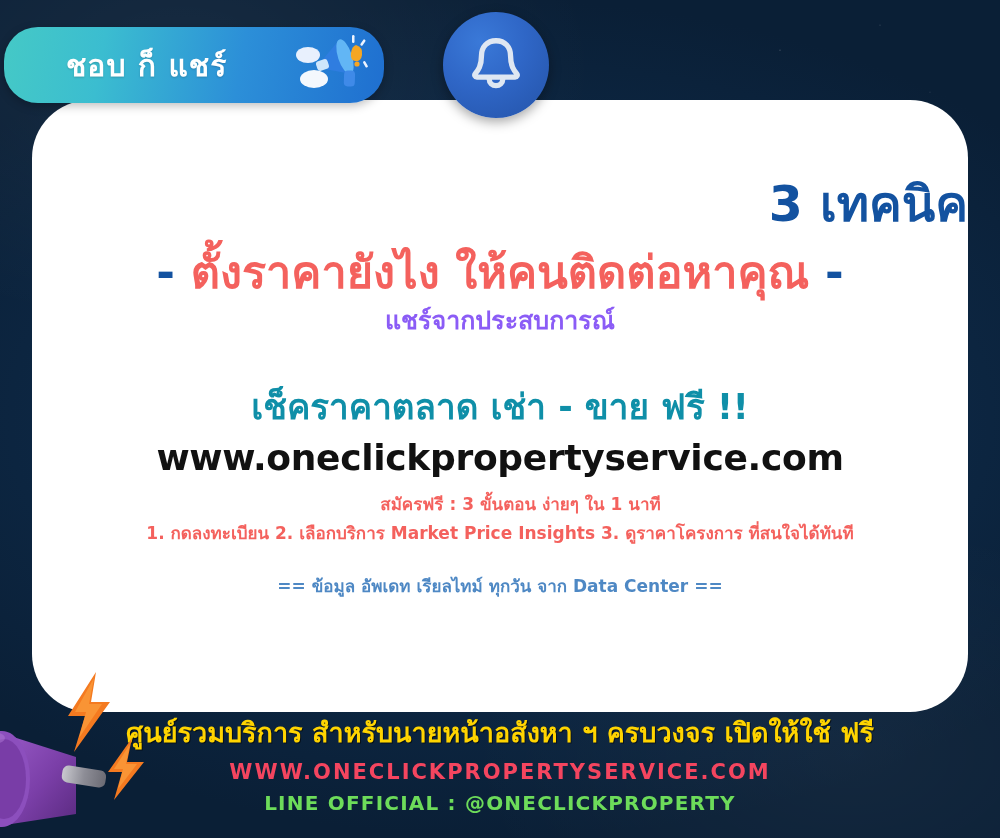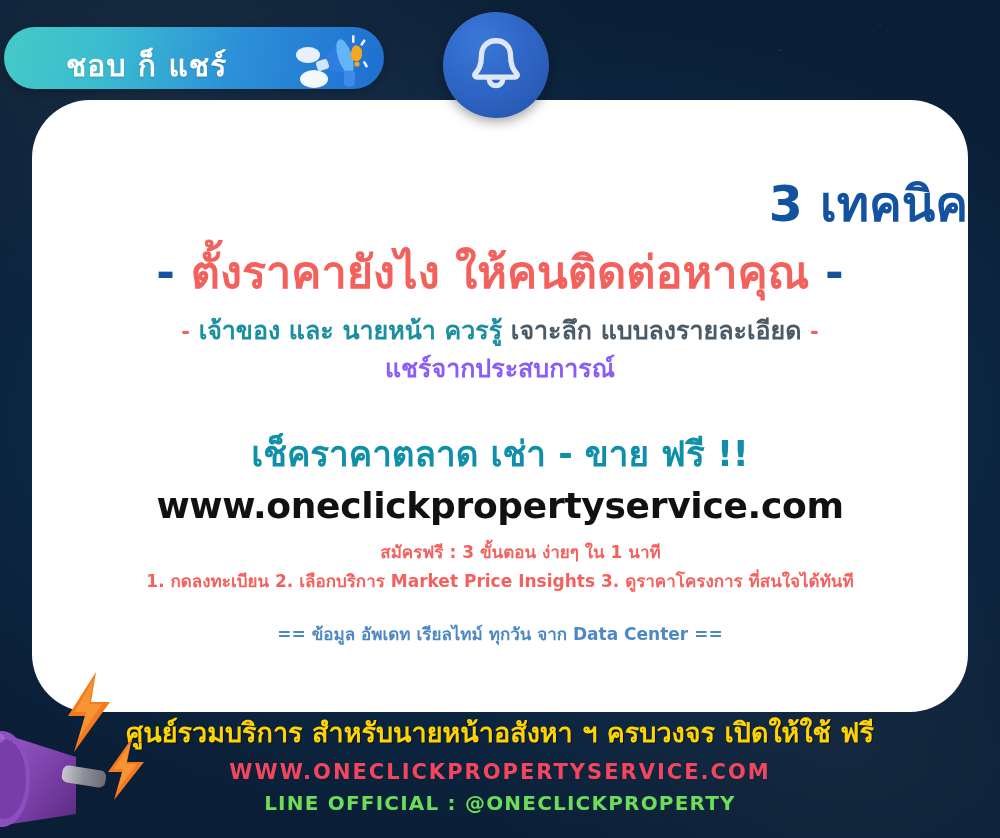--- a/index.html
+++ b/index.html
@@ -38,24 +38,24 @@
     width: 936px; height: 612px;
     background: #ffffff;
     border-radius: 58px;
     z-index: 2;
   }
 
   
   .pill {
     position: absolute;
     left: 4px; top: 27px;
-    width: 380px; height: 62px;
+    width: 380px; height: 76px;
     border-radius: 34px;
     background: linear-gradient(100deg, #45c9c6 0%, #3bbdd0 26%, #2c8fd8 62%, #1f6fd0 100%);
-    display: flex; align-items: flex-end;
+    display: flex; align-items: center;
     z-index: 6;
     box-shadow: 0 3px 10px rgba(0,0,0,0.25);
   }
   .pill-text {
     color: #ffffff;
     font-size: 30px;
     font-weight: bold;
     letter-spacing: 1px;
     margin-left: 62px;
     text-shadow: 0 1px 2px rgba(0,0,0,0.18);
@@ -243,26 +243,20 @@
     <div class="content">
 
       <div class="h-technique">3 เทคนิค</div>
 
       <div class="h-main">
         <span class="dash">-</span>
         <span>ตั้งราคายังไง ให้คนติดต่อหาคุณ</span>
         <span class="dash">-</span>
       </div>
 
-      <div class="sub-line">
-        <span class="tick">-</span>
-        <span class="c-teal">เจ้าของ และ นายหน้า ควรรู้</span>
-        <span class="c-slate">เจาะลึก แบบลงรายละเอียด</span>
-        <span class="tick">-</span>
-      </div>
 
       <div class="line-green">แชร์จากประสบการณ์</div>
 
       <div class="cta-check">เช็คราคาตลาด เช่า - ขาย ฟรี !!</div>
 
       <div class="cta-url">www.oneclickpropertyservice.com</div>
 
       <div class="steps-head">สมัครฟรี : 3 ขั้นตอน ง่ายๆ ใน 1 นาที</div>
 
       <div class="steps-list">1. กดลงทะเบียน   2. เลือกบริการ Market Price Insights   3. ดูราคาโครงการ ที่สนใจได้ทันที</div>

